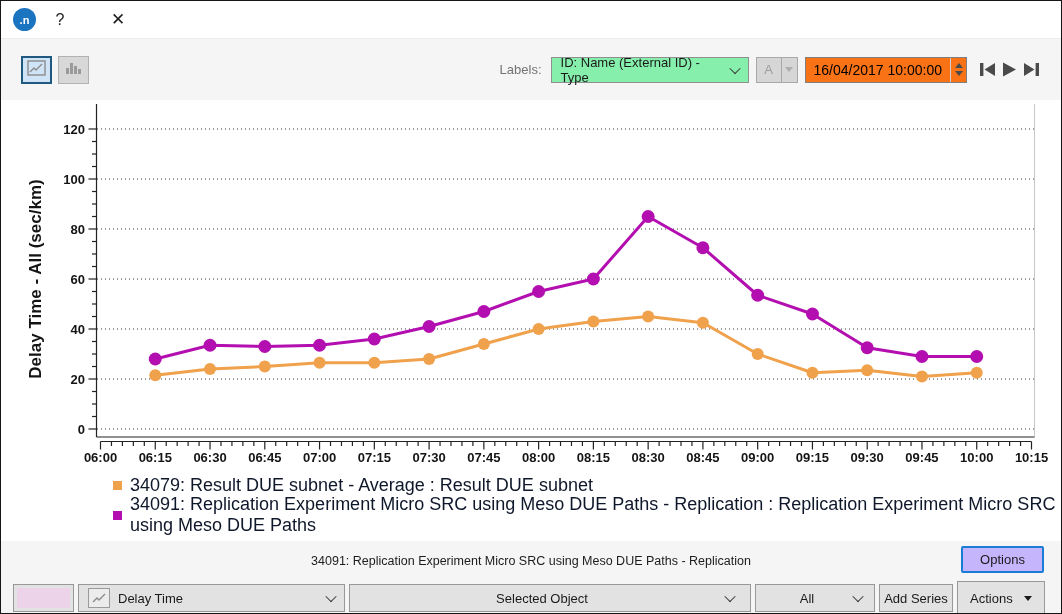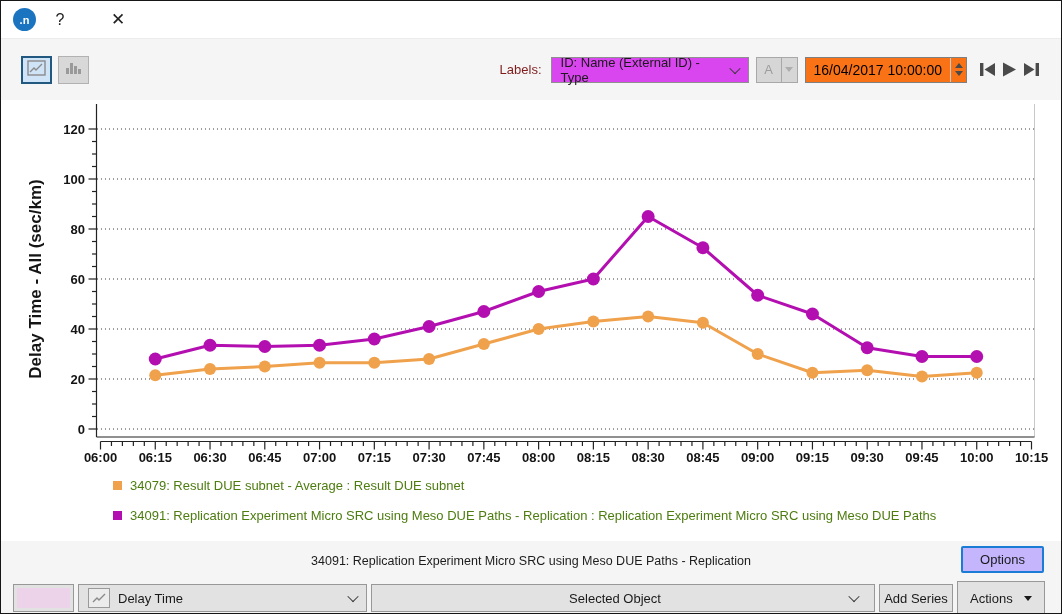--- a/index.html
+++ b/index.html
@@ -14,22 +14,22 @@
   .win-btn{font-size:16px;color:#222;width:30px;text-align:center;cursor:default;}
   .win-btn.help{margin-right:28px;}
   .win-close{font-size:17px;}
 
   
   .toolbar{height:61px;background:#f5f5f5;display:flex;align-items:center;padding:0 20px;}
   .chart-toggles{display:flex;gap:6px;}
   .tgl{width:31px;height:28px;display:flex;align-items:center;justify-content:center;background:#d8d8d8;border:1px solid #b2b2b2;}
   .tgl.selected{background:#cfe5f7;border:2px solid #20587f;}
   .toolbar-right{margin-left:auto;display:flex;align-items:center;gap:7px;}
-  .lbl{font-size:13px;color:#7f1d1d;margin-right:2px;}
-  .dropdown{height:26px;background:#d946ef;border:1px solid #8f8f8f;display:flex;align-items:center;padding:0 9px;font-size:13px;gap:8px;}
+  .lbl{font-size:13px;color:#737373;margin-right:2px;}
+  .dropdown{height:26px;background:#86efac;border:1px solid #8f8f8f;display:flex;align-items:center;padding:0 9px;font-size:13px;gap:8px;}
   .dropdown .grow{flex:1 1 auto;}
   .chev{width:8px;height:8px;border-right:1.6px solid #3a3a3a;border-bottom:1.6px solid #3a3a3a;transform:rotate(45deg) translate(-1px,-1px);flex:0 0 auto;}
   .labels-dd{width:198px;}
   .split-btn{display:flex;height:26px;border:1px solid #a8a8a8;background:#d6d6d6;}
   .split-btn .a-part{width:24px;display:flex;align-items:center;justify-content:center;font-size:13px;color:#9d9d9d;}
   .split-btn .arrow-part{width:16px;display:flex;align-items:center;justify-content:center;border-left:1px solid #a8a8a8;}
   .tri-down-gray{width:0;height:0;border-left:4px solid transparent;border-right:4px solid transparent;border-top:5px solid #adadad;}
   .datetime{height:26px;background:#f97316;border:1px solid #7f7f7f;display:flex;align-items:center;}
   .datetime .dt-text{padding:0 8px;font-size:14px;color:#000;}
   .spinners{width:16px;height:100%;border-left:1px solid #cfcfcf;display:flex;flex-direction:column;align-items:center;justify-content:center;gap:3px;}
@@ -39,32 +39,32 @@
   .nav-btn{display:flex;align-items:center;justify-content:center;width:19px;height:20px;}
 
   
   .chart-section{background:#fff;height:441px;}
   #chart-svg{display:block;}
   .tick{font:bold 13px "Liberation Sans",sans-serif;fill:#141414;}
   .ytitle{font:bold 17px "Liberation Sans",sans-serif;fill:#141414;}
   .legend{padding-left:112px;}
   .legend-row{display:flex;align-items:center;height:30px;gap:8px;}
   .legend-swatch{width:9px;height:9px;flex:0 0 auto;}
-  .legend-label{font-size:13px;color:#4d7c0f;}
+  .legend-label{font-size:18px;color:#0f172a;}
 
   
   .footer{background:#f5f5f5;height:74px;padding-top:5px;}
   .footer-top{position:relative;height:32px;}
   .footer-title{position:absolute;left:0;right:0;top:8px;text-align:center;font-size:12.5px;color:#1c1c1c;}
   .options-btn{position:absolute;right:17px;top:0;width:83px;height:27px;background:#c4b5fd;border:2px solid #1a7cd4;border-radius:2px;font-size:13px;display:flex;align-items:center;justify-content:center;}
   .footer-controls{display:flex;align-items:center;gap:4px;margin:6px 16px 0 12px;height:28px;}
   .ctl{height:28px;background:#e2e2e2;border:1px solid #989898;display:flex;align-items:center;font-size:13px;}
   .swatch-btn{width:61px;padding:3px;background:#e2e2e2;}
   .swatch-fill{width:100%;height:100%;}
-  .metric-dd{width:289px;padding:4px 9px;gap:8px;}
+  .metric-dd{width:267px;padding:4px 9px;gap:8px;}
   .object-dd{flex:1 1 auto;padding:0 16px;}
   .object-dd .ctr,.all-dd .ctr{flex:1 1 auto;text-align:center;}
   .all-dd{width:120px;padding:0 12px;}
   .addseries-btn{width:74px;justify-content:center;}
   .actions-btn{width:88px;padding:16px 12px;justify-content:space-between;}
   .tri-down-dark{width:0;height:0;border-left:4px solid transparent;border-right:4px solid transparent;border-top:5px solid #1a1a1a;}
   .mini-icon-box{width:22px;height:20px;border:1px solid #9a9a9a;background:#ececec;display:flex;align-items:center;justify-content:center;flex:0 0 auto;}
 </style>
 </head>
 <body>
@@ -352,20 +352,24 @@
               <polyline points="2,10 6,6 8,8 14,2" fill="none" stroke="#8a8a8a" stroke-width="1.4"></polyline>
             </svg>
         </span>
         <span class="grow">Delay Time</span>
         <span class="chev"></span>
       </div>
       <div class="ctl dropdown object-dd">
         <span class="ctr">Selected Object</span>
         <span class="chev"></span>
       </div>
+      <div class="ctl dropdown all-dd">
+        <span class="ctr">All</span>
+        <span class="chev"></span>
+      </div>
       <div class="ctl addseries-btn">Add Series</div>
       <div class="ctl actions-btn">
         <span>Actions</span>
         <span class="tri-down-dark"></span>
       </div>
     </div>
   </div>
 
 </div>
 

